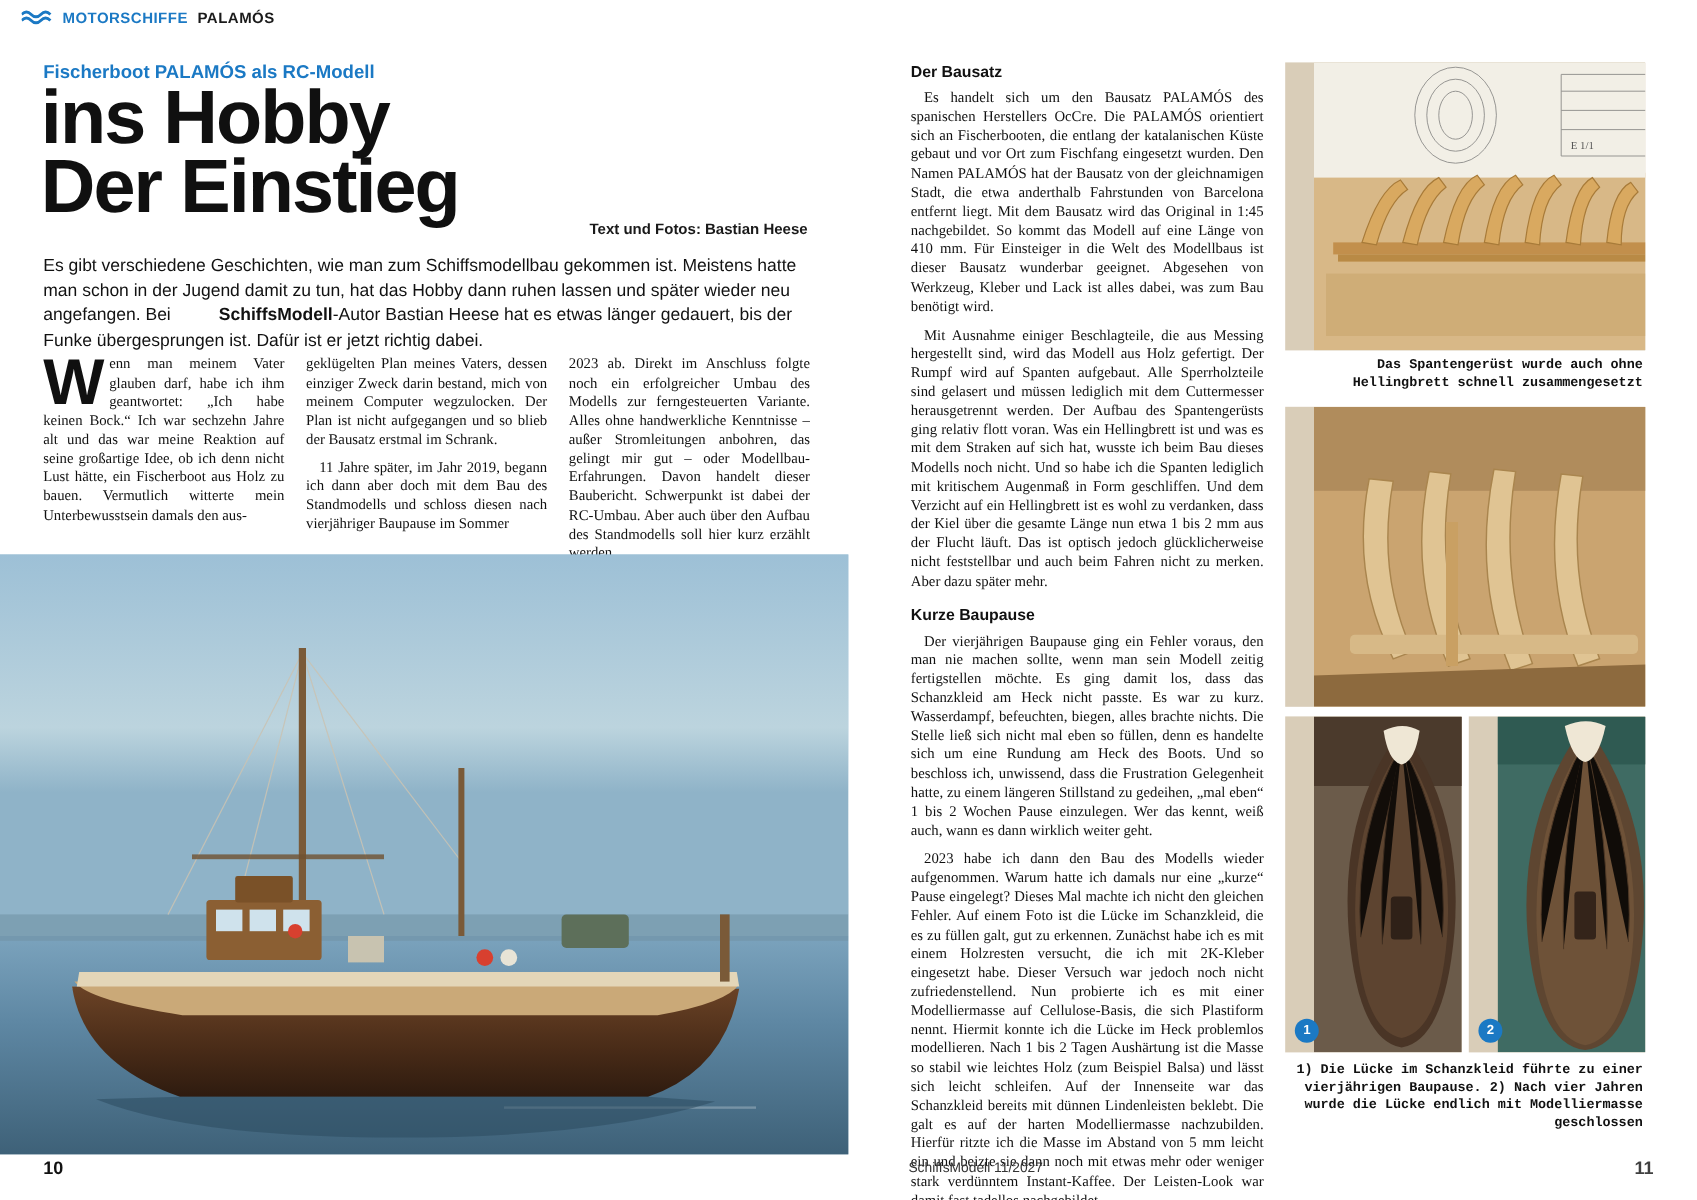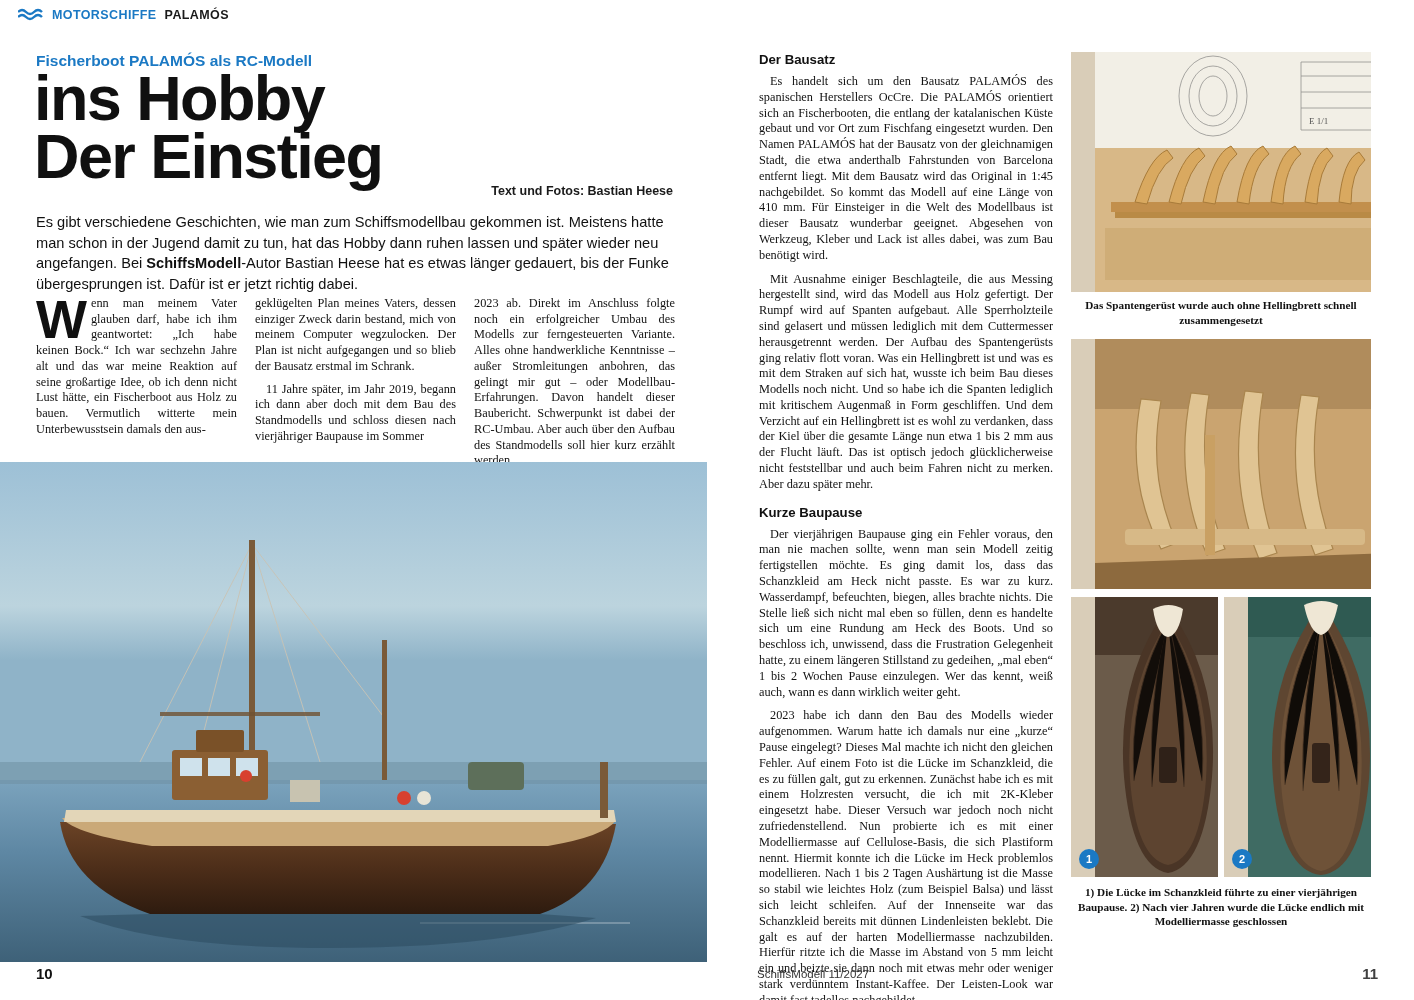--- a/index.html
+++ b/index.html
@@ -60,21 +60,21 @@
     color: #1a1a1a;
     text-align: left;
   }
   .standfirst {
     position: absolute; left: 36px; top: 212px;
     width: 640px;
     font-family: "Liberation Sans", sans-serif;
     font-size: 14.6px; line-height: 1.42;
     color: #111;
   }
-  .standfirst b { font-weight: bold; }
+  .standfirst b { font-weight: bold; margin-left: 36px; }
 
   .cols {
     position: absolute; left: 36px; top: 296px;
     width: 640px; height: 140px;
     display: flex; gap: 18px;
   }
   .col {
     width: 201px;
     font-size: 12.3px;
     line-height: 1.28;
@@ -124,24 +124,24 @@
     margin: 0 0 5px 0; color: #111;
   }
   .r-col h3.spaced { margin-top: 12px; }
   .r-col p { margin: 0 0 8px 0; text-indent: 11px; }
   .r-col p.first { text-indent: 11px; }
 
   .rail { position: absolute; left: 364px; top: 52px; width: 300px; }
   .rail-figure { margin: 0 0 8px 0; }
   .rail-img { width: 300px; background: #d9cdb8; position: relative; overflow: hidden; padding-left: 24px; }
   .cap {
-    font-family: Liberation Serif, serif;
+    font-family: Liberation Mono, monospace;
     font-size: 11.2px; font-weight: bold;
     line-height: 1.3;
-    text-align: center;
+    text-align: right;
     color: #111;
     margin: 6px 2px 12px 2px;
   }
   .pair { display: flex; gap: 6px; }
   .badge {
     position: absolute; left: 8px; bottom: 8px;
     width: 20px; height: 20px; border-radius: 50%;
     background: #1b79c4; color: #fff;
     font-family: "Liberation Sans", sans-serif;
     font-size: 11px; font-weight: bold;

